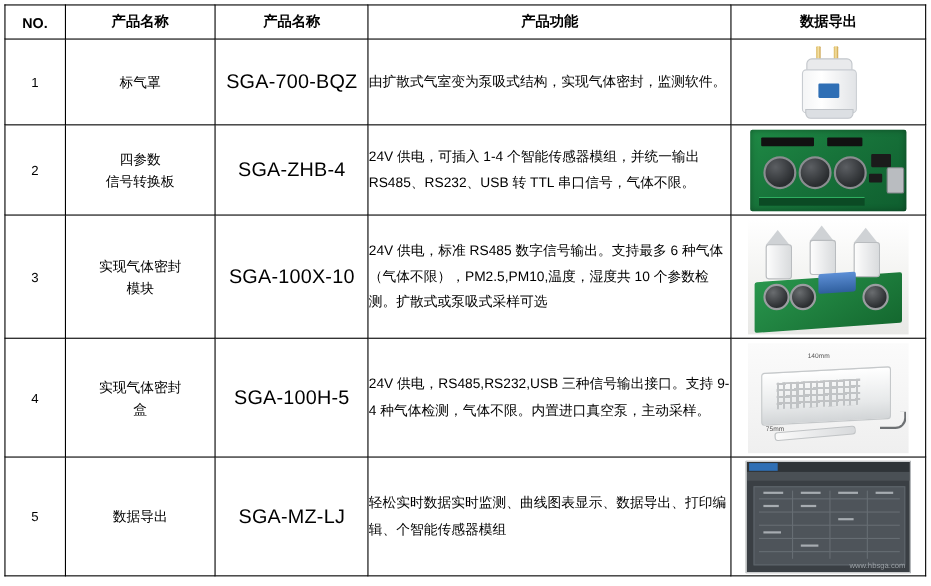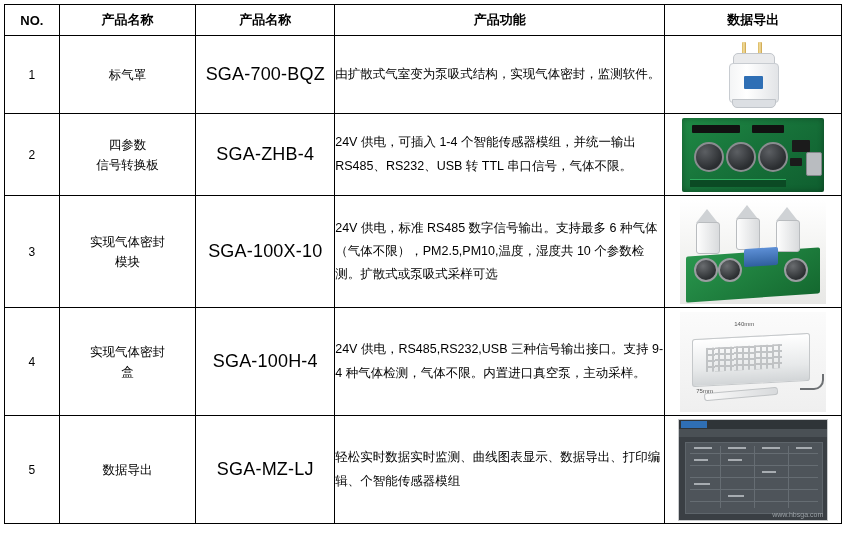--- a/index.html
+++ b/index.html
@@ -483,21 +483,21 @@
           </div>
         </td>
       </tr>
 
       <tr class="row4">
         <td class="cell-no">4</td>
         <td class="cell-name">
           <div>实现气体密封</div>
           <div>盒</div>
         </td>
-        <td class="cell-model">SGA-100H-4</td>
+        <td class="cell-model">SGA-100H-5</td>
         <td class="cell-func">24V 供电，RS485,RS232,USB 三种信号输出接口。支持 9-4 种气体检测，气体不限。内置进口真空泵，主动采样。</td>
         <td class="cell-img">
           <div class="imgbox">
             <div class="art-box">
               <div class="dimw">140mm</div>
               <div class="case"></div>
               <div class="grill"></div>
               <div class="cord"></div>
               <div class="probe"></div>
               <div class="dimh">75mm</div>

